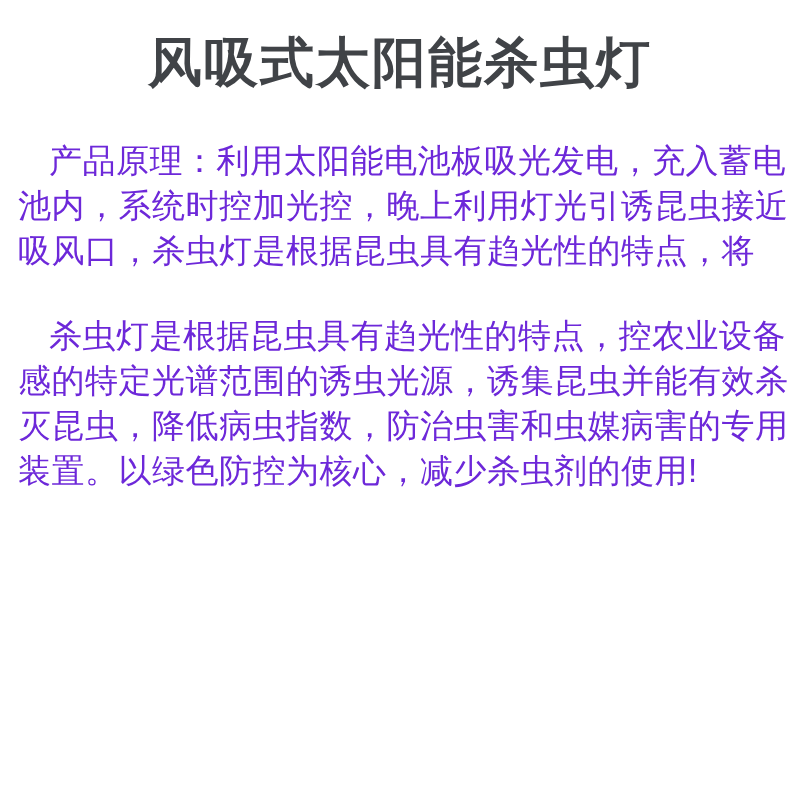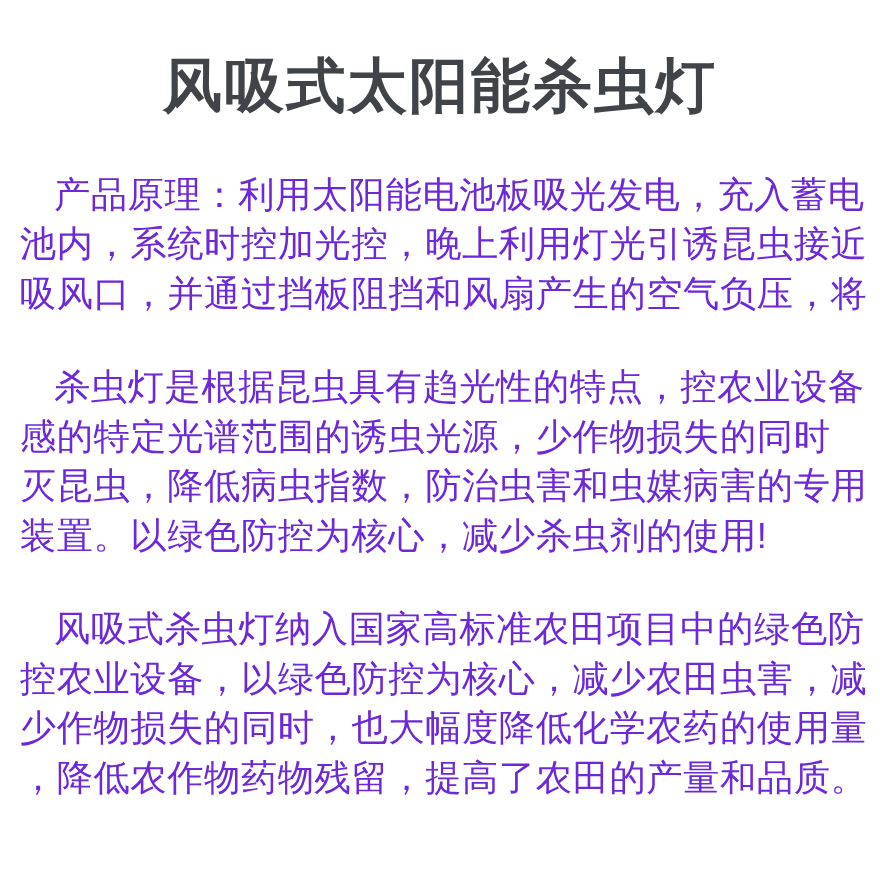--- a/index.html
+++ b/index.html
@@ -6,21 +6,21 @@
     margin: 0;
     padding: 0;
     background: #ffffff;
   }
   .page {
     position: relative;
     width: 800px;
     height: 800px;
     box-sizing: border-box;
     background: #ffffff;
-    padding-top: 46px;
+    padding-top: 30px;
     overflow: hidden;
     font-family: "Liberation Sans", sans-serif;
   }
   .title {
     margin: 0 0 44px 0;
     text-align: center;
     font-size: 54px;
     line-height: 64px;
     font-weight: 700;
     letter-spacing: 2px;
@@ -52,31 +52,25 @@
 
 <div class="page">
 
   <h1 class="title">风吸式太阳能杀虫灯</h1>
 
   <div class="content">
 
     <p class="para">
       <span class="line first">产品原理：利用太阳能电池板吸光发电，充入蓄电</span>
       <span class="line">池内，系统时控加光控，晚上利用灯光引诱昆虫接近</span>
-      <span class="line">吸风口，并通过挡板阻挡和风扇产生的空气负压，将</span>
+      <span class="line">吸风口，杀虫灯是根据昆虫具有趋光性的特点，将</span>
     </p>
 
     <p class="para">
       <span class="line first">杀虫灯是根据昆虫具有趋光性的特点，控农业设备</span>
-      <span class="line">感的特定光谱范围的诱虫光源，少作物损失的同时</span>
+      <span class="line">感的特定光谱范围的诱虫光源，诱集昆虫并能有效杀</span>
       <span class="line">灭昆虫，降低病虫指数，防治虫害和虫媒病害的专用</span>
       <span class="line">装置。以绿色防控为核心，减少杀虫剂的使用!</span>
     </p>
 
-    <p class="para">
-      <span class="line first">风吸式杀虫灯纳入国家高标准农田项目中的绿色防</span>
-      <span class="line">控农业设备，以绿色防控为核心，减少农田虫害，减</span>
-      <span class="line">少作物损失的同时，也大幅度降低化学农药的使用量</span>
-      <span class="line">，降低农作物药物残留，提高了农田的产量和品质。</span>
-    </p>
 
   </div>
 </div>
 
 </body></html>

